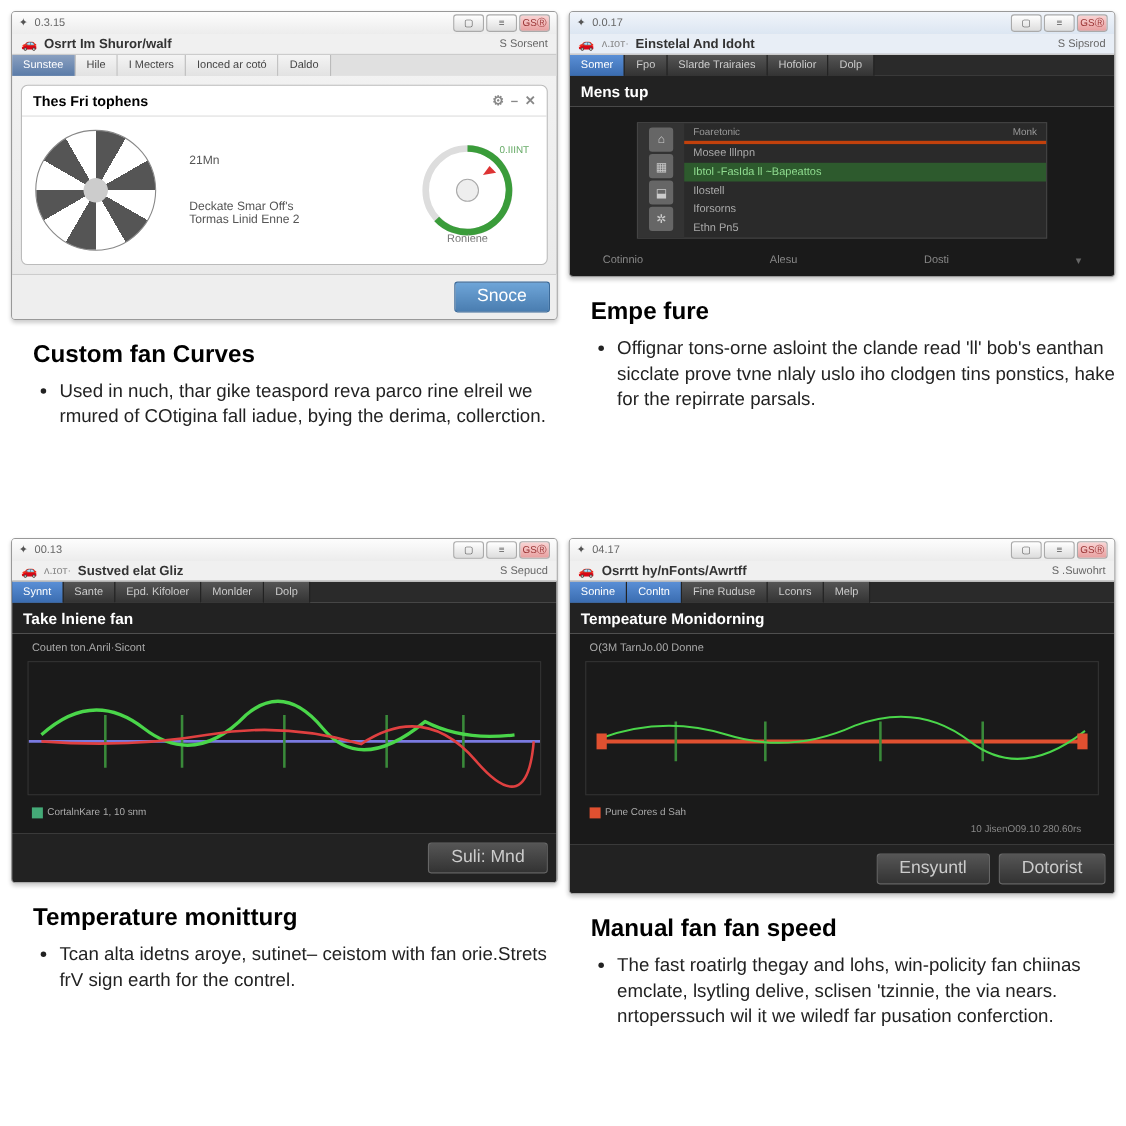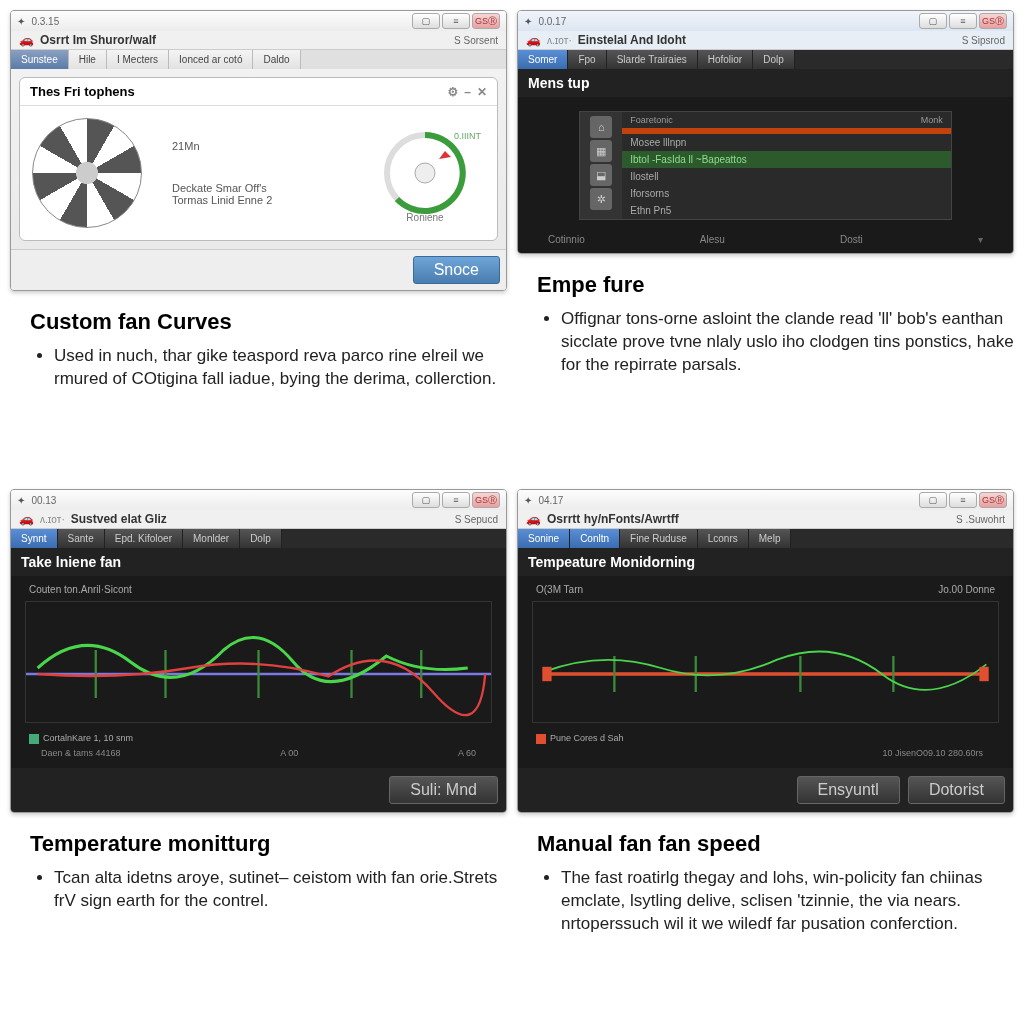--- a/index.html
+++ b/index.html
@@ -16,37 +16,37 @@
 .sub .grow{flex:1}
 .sub .rlabel{font-size:10px;color:#666}
 .tabs{display:flex;background:#e0e0e0;border-top:1px solid #ccc;font-size:10px}
 .tab{padding:4px 10px;border-right:1px solid #bbb;background:linear-gradient(#f4f4f4,#e2e2e2);color:#444}
 .tab.act{background:linear-gradient(#8aa0c0,#5a7ba8);color:#fff}
 .tabs.dark{background:#2a2a2a}
 .tabs.dark .tab{background:linear-gradient(#555,#333);color:#ccc;border-right-color:#222}
 .tabs.dark .tab.act{background:linear-gradient(#5a8fd6,#3a6cb0);color:#fff}
 .body{padding:8px}
 .panel1{background:#fff;border:1px solid #bbb;border-radius:6px;position:relative}
-.phead{display:flex;align-items:flex-end;padding:6px 10px;border-bottom:1px solid #ddd;font-size:13px;font-weight:bold}
+.phead{display:flex;align-items:flex-start;padding:6px 10px;border-bottom:1px solid #ddd;font-size:13px;font-weight:bold}
 .phead .ctrls{margin-left:auto;display:flex;gap:6px;align-items:center;color:#888;font-size:12px}
 .pbody1{display:flex;align-items:center;padding:12px;gap:30px}
 .fanimg{width:110px;height:110px;position:relative}
 .fanblade{position:absolute;inset:0;border-radius:50%;background:radial-gradient(circle,#ccc 0,#ccc 14%,transparent 15%),conic-gradient(#555 0 30deg,transparent 30deg 60deg,#555 60deg 90deg,transparent 90deg 120deg,#555 120deg 150deg,transparent 150deg 180deg,#555 180deg 210deg,transparent 210deg 240deg,#555 240deg 270deg,transparent 270deg 300deg,#555 300deg 330deg,transparent 330deg 360deg);border:1px solid #888}
 .faninfo{font-size:11px;color:#555}
 .gauge{width:100px;height:100px;position:relative;margin-left:auto;margin-right:10px}
 .gauge svg{width:100%;height:100%}
 .footer{display:flex;justify-content:flex-end;padding:6px;background:#eee;border-top:1px solid #ccc}
 .btn{padding:4px 20px;background:linear-gradient(#6ea5d8,#4a7db0);color:#fff;border:1px solid #3a6a9a;border-radius:3px;font-size:16px}
 .darkbody{background:#1a1a1a;color:#ccc;padding:8px 10px 10px}
 .darkhead{font-size:14px;color:#fff;font-weight:bold;padding:6px 10px;background:#222}
 .listpanel{background:#2a2a2a;border:1px solid #444;margin:10px auto;width:78%;display:flex}
 .iconcol{width:34px;background:#333;display:flex;flex-direction:column;gap:2px;padding:4px;align-items:center}
 .icn{width:22px;height:22px;background:#666;border-radius:3px;display:flex;align-items:center;justify-content:center;font-size:11px;color:#ccc}
 .listmain{flex:1}
-.listhdr{display:flex;font-size:9px;color:#999;padding:3px 8px;border-bottom:6px solid #c2410c}
+.listhdr{display:flex;font-size:9px;color:#999;padding:3px 8px;border-bottom:3px solid #c2410c}
 .listhdr span:first-child{flex:1}
 .listrow{display:flex;font-size:10px;padding:3px 8px;color:#aaa}
 .listrow.sel{background:#2d5a2d;color:#8fdb8f}
 .listrow span:first-child{flex:1}
 .botbar{display:flex;justify-content:space-between;font-size:10px;color:#888;padding:4px 20px}
 .chart{position:relative;height:120px;background:#1a1a1a;border:1px solid #333;margin:6px 4px}
 .chart svg{width:100%;height:100%}
 .legend{display:flex;gap:20px;font-size:9px;color:#aaa;padding:4px 8px;align-items:center}
 .legend .box{width:10px;height:10px;background:#4a7;display:inline-block;margin-right:4px;vertical-align:middle}
 .darkfooter{display:flex;justify-content:flex-end;gap:8px;padding:8px;background:#222}
@@ -248,25 +248,20 @@
         <line x1="200" y1="40" x2="200" y2="80" stroke="#3a8a3a" stroke-width="2"></line>
         <line x1="280" y1="40" x2="280" y2="80" stroke="#3a8a3a" stroke-width="2"></line>
         <line x1="340" y1="40" x2="340" y2="80" stroke="#3a8a3a" stroke-width="2"></line>
         <path d="M10 55 Q50 20 90 50 T170 40 Q200 15 230 50 T310 45 Q340 60 380 55" fill="none" stroke="#4ad64a" stroke-width="2.5"></path>
         <path d="M10 60 Q80 65 140 55 T260 62 Q310 30 350 75 T395 60" fill="none" stroke="#e04040" stroke-width="2"></path>
       </svg>
     </div>
     <div class="legend">
       <span><span class="box"></span><span>CortalnKare 1, 10 snm</span></span>
     </div>
-    <div style="display:flex;justify-content:space-between;font-size:9px;color:#888;padding:0 20px">
-      <span>Daen &amp; tams   44168</span>
-      <span>A 00</span>
-      <span>A 60</span>
-    </div>
   </div>
   <div class="darkfooter">
     <div class="btn d">Suli: Mnd</div>
   </div>
 </div>
 <div class="heading">Temperature monitturg</div>
 <ul class="bullets">
       <li>Tcan alta idetns aroye, sutinet– ceistom with fan orie.Strets frV sign earth for the contrel.</li>
     </ul>
 </div>
@@ -294,21 +289,21 @@
   </div>
   <div class="tabs dark">
     <div class="tab act">Sonine</div>
     <div class="tab act">Conltn</div>
     <div class="tab">Fine Ruduse</div>
     <div class="tab">Lconrs</div>
     <div class="tab">Melp</div>
   </div>
   <div class="darkhead">Tempeature Monidorning</div>
   <div class="darkbody">
-    <div style="display:flex;justify-content:space-between;font-size:10px;color:#aaa;padding:0 8px">
+    <div style="display:flex;justify-content:flex-start;font-size:10px;color:#aaa;padding:0 8px">
       <span>O(3M Tarn</span>
       <span>Jo.00 Donne</span>
     </div>
     <div class="chart">
       <svg viewBox="0 0 400 100" preserveAspectRatio="none">
         <line x1="10" y1="60" x2="390" y2="60" stroke="#e05030" stroke-width="3"></line>
         <line x1="70" y1="45" x2="70" y2="75" stroke="#3a8a3a" stroke-width="2"></line>
         <line x1="140" y1="45" x2="140" y2="75" stroke="#3a8a3a" stroke-width="2"></line>
         <line x1="230" y1="45" x2="230" y2="75" stroke="#3a8a3a" stroke-width="2"></line>
         <line x1="310" y1="45" x2="310" y2="75" stroke="#3a8a3a" stroke-width="2"></line>

